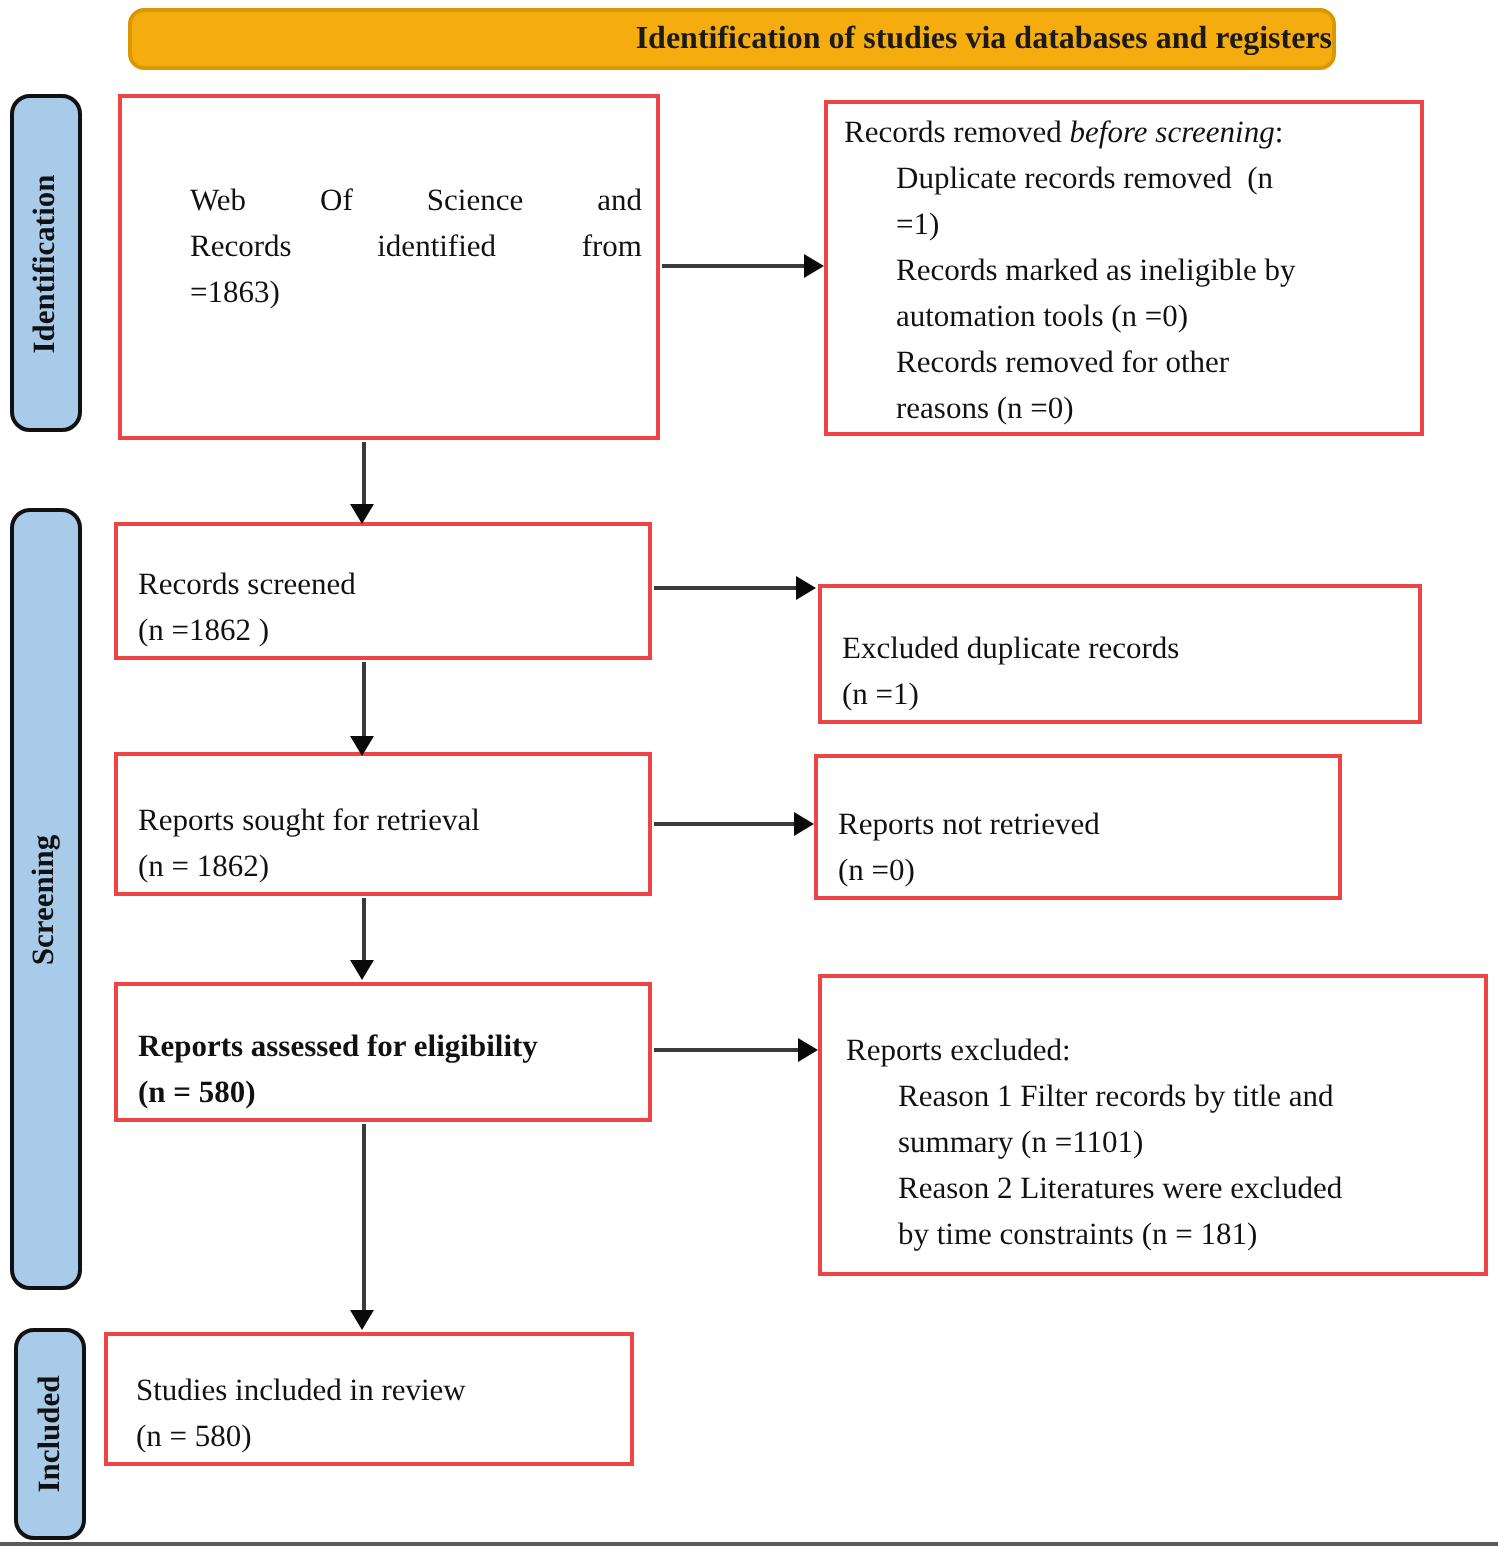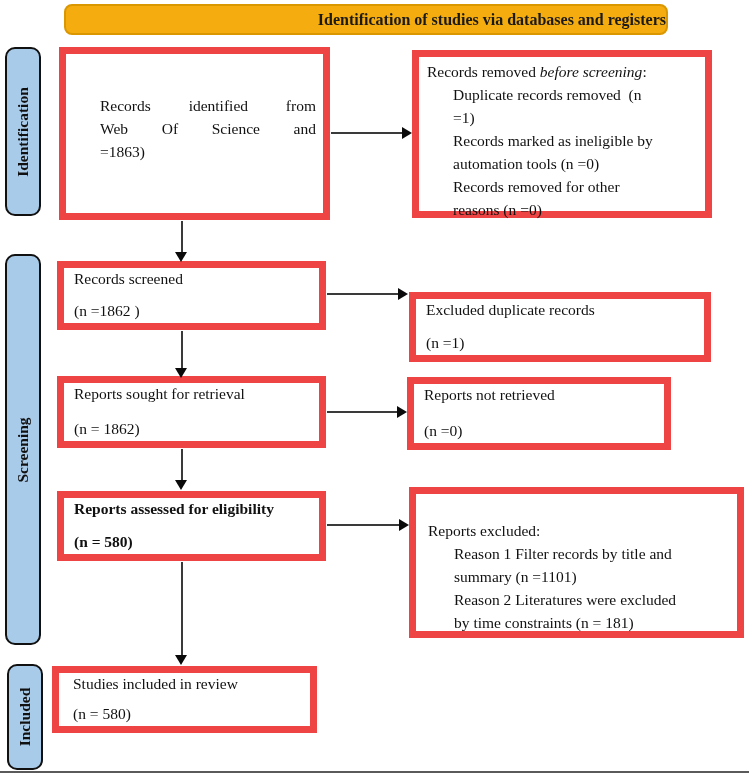--- a/index.html
+++ b/index.html
@@ -28,36 +28,36 @@
   }
   .stage span{
     transform:rotate(-90deg);white-space:nowrap;
     font-weight:bold;font-size:15.5px;color:#111;
   }
   #stage-identification{left:5px;top:47px;height:169px;}
   #stage-screening{left:5px;top:254px;height:391px;}
   #stage-included{left:7px;top:664px;height:106px;}
   
   .box{
-    position:absolute;background:#fff;border:7px solid #ef4444;
+    position:absolute;background:#fff;border:2px solid #ef4444;
     box-sizing:border-box;font-size:15.5px;line-height:1.48;
   }
   #b1{left:59px;top:47px;width:271px;height:173px;}
   #b1 .jtext{padding:41px 7px 0 34px;}
   .jline{text-align:justify;text-align-last:justify;}
   .jline:last-child{text-align-last:left;}
   #r1{left:412px;top:50px;width:300px;height:168px;padding:4px 6px 0 8px;}
   #r2{left:409px;top:261px;width:302px;height:70px;margin-top:31px;}
   #r3{left:407px;top:377px;width:264px;height:73px;}
   #r4{left:409px;top:487px;width:335px;height:151px;padding:26px 6px 0 12px;}
   #b2{left:57px;top:261px;width:269px;height:69px;}
   #b3{left:57px;top:376px;width:269px;height:72px;}
   #b4{left:57px;top:491px;width:269px;height:70px;font-weight:bold;}
   #b5{left:52px;top:666px;width:265px;height:67px;}
-  .two{display:flex;flex-direction:column;justify-content:space-between;padding-left:10px;}
+  .two{display:flex;flex-direction:column;justify-content:flex-end;padding-left:10px;}
   #b5.two{padding-left:14px;}
   .rtitle i{font-style:italic;}
   .item{margin-left:26px;white-space:pre-wrap;}
   #r4 .item{}
   
   .vline{position:absolute;width:2px;background:#3a3a3a;}
   .hline{position:absolute;height:2px;background:#3a3a3a;}
   .ah-down{position:absolute;width:0;height:0;
     border-left:6px solid transparent;border-right:6px solid transparent;
     border-top:10px solid #0a0a0a;}
@@ -81,22 +81,22 @@
   </div>
   <div class="stage" id="stage-screening">
     <span>Screening</span>
   </div>
   <div class="stage" id="stage-included">
     <span>Included</span>
   </div>
 
   <div class="box" id="b1">
     <div class="jtext">
+      <div class="jline">Web Of Science and</div>
       <div class="jline">Records identified from</div>
-      <div class="jline">Web Of Science and</div>
       <div class="jline">=1863)</div>
     </div>
   </div>
   <div class="box" id="r1">
     <div class="rtitle"><span>Records removed </span><i>before screening</i><span>:</span></div>
     <div class="item">Duplicate records removed  (n<br>=1)</div>
     <div class="item">Records marked as ineligible by<br>automation tools (n =0)</div>
     <div class="item">Records removed for other<br>reasons (n =0)</div>
   </div>
 

